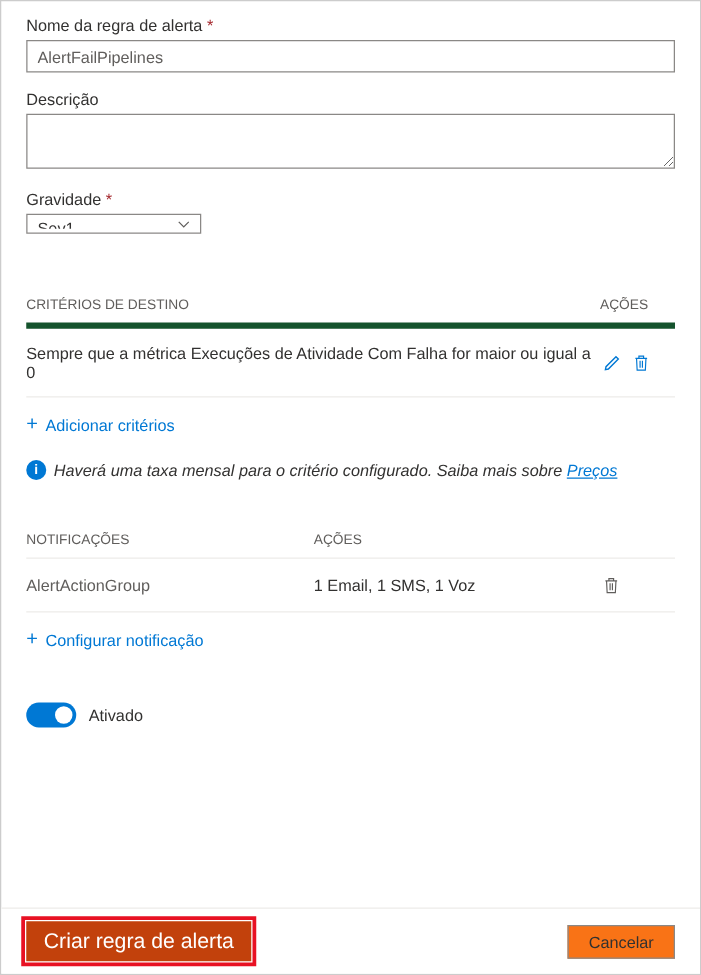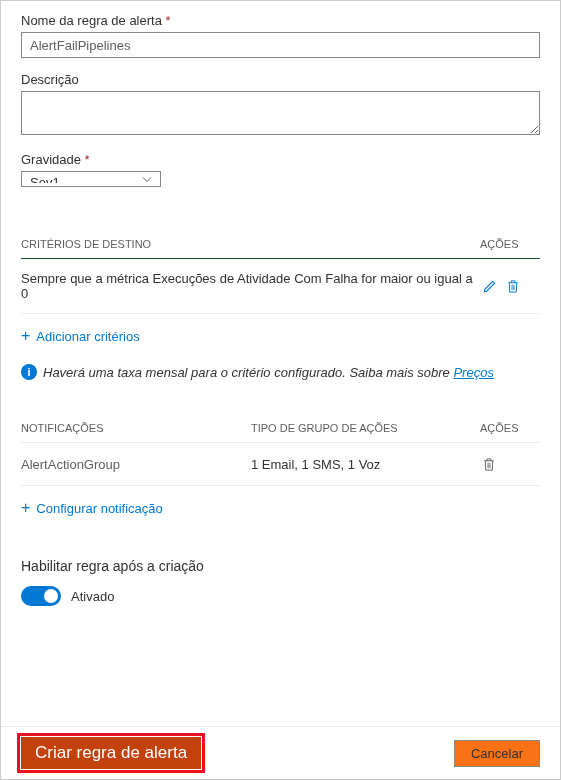--- a/index.html
+++ b/index.html
@@ -72,21 +72,21 @@
       right: 8px;
       top: 50%;
       transform: translateY(-50%);
       pointer-events: none;
     }
     .criteria-section {
       margin-top: 40px;
     }
     .criteria-head {
       display: flex;
-      border-bottom: 1px solid #14532d;
+      border-bottom: 5px solid #14532d;
       justify-content: center;
     }
     .criteria-head .col-criteria {
       flex: 1;
       font-size: 11px;
       color: #605e5c;
       padding: 8px 0;
     }
     .criteria-head .col-actions {
       width: 60px;
@@ -308,42 +308,40 @@
       <span class="info-icon">i</span>
       <span>
         <span>Haverá uma taxa mensal para o critério configurado. Saiba mais sobre </span><a class="link">Preços</a>
       </span>
     </div>
   </div>
 
   <div class="notif-section">
     <div class="notif-head">
       <div class="notif-col-name">NOTIFICAÇÕES</div>
-      <div class="notif-col-type">TIPO DE GRUPO DE AÇÕES</div>
       <div class="notif-col-actions">AÇÕES</div>
     </div>
     <div class="notif-row">
       <div class="notif-col-name">AlertActionGroup</div>
       <div class="notif-col-type">1 Email, 1 SMS, 1 Voz</div>
       <div class="notif-col-actions">
         <span class="icon-btn trash-grey">
           <svg width="14" height="15" viewBox="0 0 14 16">
               <path d="M2 4 L12 4 M5 4 L5 2 L9 2 L9 4 M3 4 L3.5 14 L10.5 14 L11 4 M6 6 L6 12 M8 6 L8 12" fill="none" stroke="#605e5c" stroke-width="1"></path>
             </svg>
         </span>
       </div>
     </div>
     <div class="add-link">
       <span class="plus">+</span>
       <span>Configurar notificação</span>
     </div>
   </div>
 
   <div class="enable-section">
-    <div class="enable-title">Habilitar regra após a criação</div>
     <div class="toggle-row">
       <div class="toggle">
         <div class="toggle-knob"></div>
       </div>
       <span class="toggle-label">Ativado</span>
     </div>
   </div>
 </div>
 
 <div class="footer">

